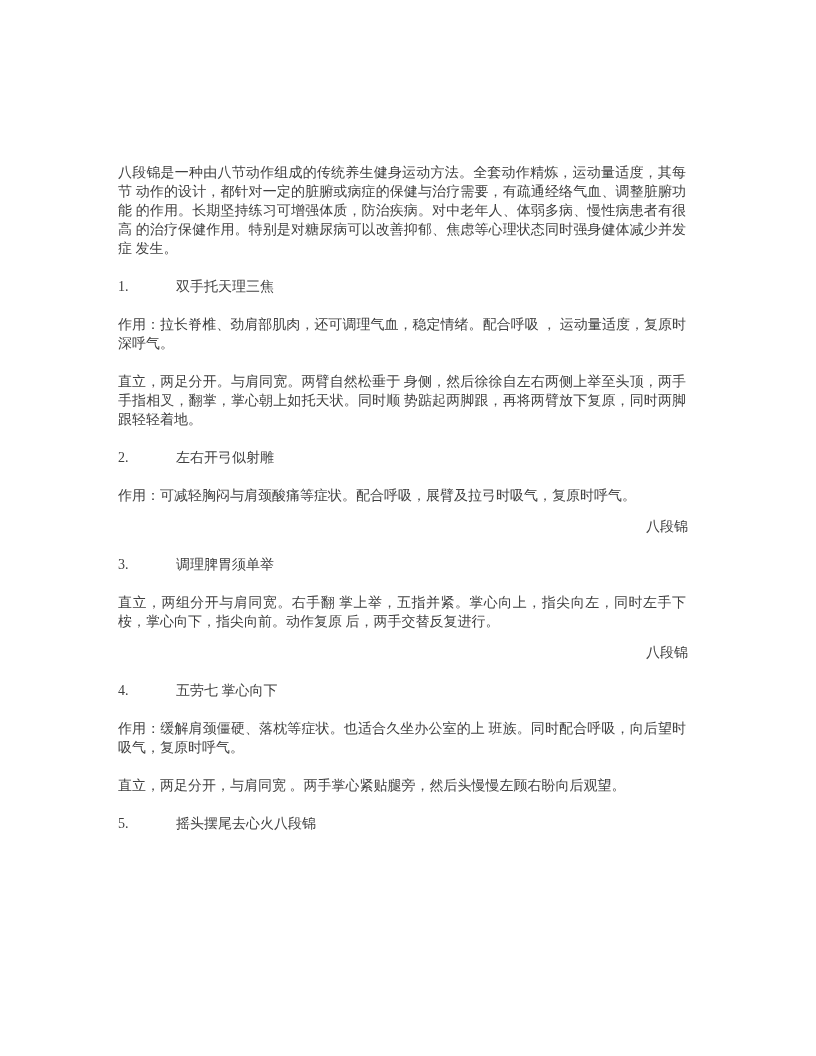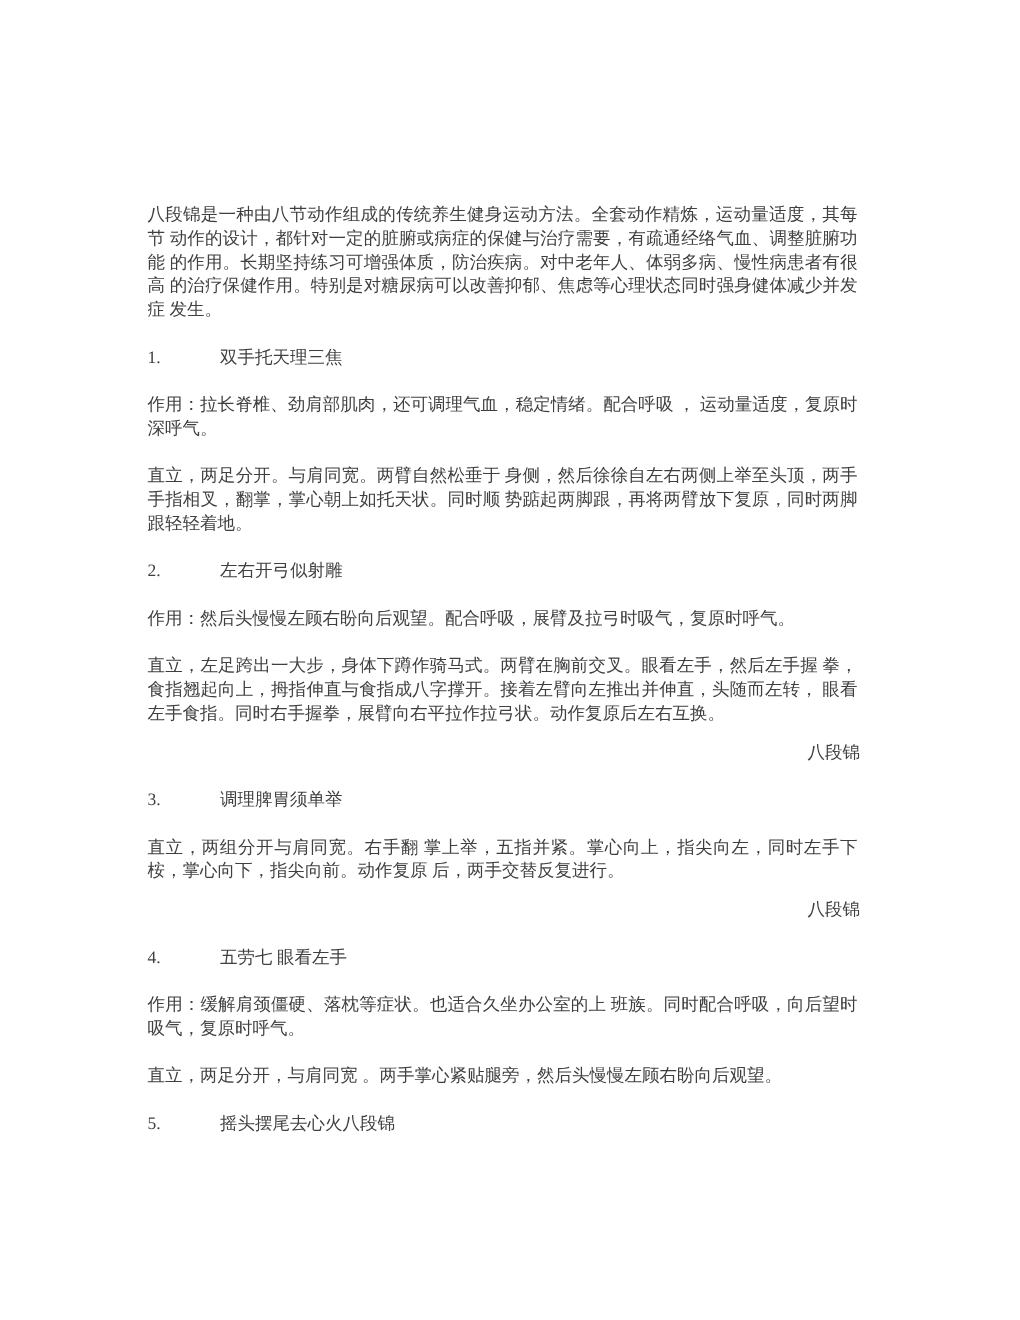--- a/index.html
+++ b/index.html
@@ -64,39 +64,38 @@
 
     <p class="para">作用：拉长脊椎、劲肩部肌肉，还可调理气血，稳定情绪。配合呼吸 ， 运动量适度，复原时深呼气。</p>
 
     <p class="para">直立，两足分开。与肩同宽。两臂自然松垂于 身侧，然后徐徐自左右两侧上举至头顶，两手手指相叉，翻掌，掌心朝上如托天状。同时顺 势踮起两脚跟，再将两臂放下复原，同时两脚跟轻轻着地。</p>
 
     <div class="heading">
       <span class="num">2.</span>
       <span class="title">左右开弓似射雕</span>
     </div>
 
-    <p class="para">作用：然后头慢慢左顾右盼向后观望。配合呼吸，展臂及拉弓时吸气，复原时呼气。</p>
+    <p class="para">作用：可减轻胸闷与肩颈酸痛等症状。配合呼吸，展臂及拉弓时吸气，复原时呼气。</p>
 
-    <p class="para">直立，左足跨出一大步，身体下蹲作骑马式。两臂在胸前交叉。眼看左手，然后左手握 拳，食指翘起向上，拇指伸直与食指成八字撑开。接着左臂向左推出并伸直，头随而左转，  眼看左手食指。同时右手握拳，展臂向右平拉作拉弓状。动作复原后左右互换。</p>
 
     <p class="para label-line">八段锦</p>
 
     <div class="heading">
       <span class="num">3.</span>
       <span class="title">调理脾胃须单举</span>
     </div>
 
 
     <p class="para">直立，两组分开与肩同宽。右手翻 掌上举，五指并紧。掌心向上，指尖向左，同时左手下桉，掌心向下，指尖向前。动作复原 后，两手交替反复进行。</p>
 
     <p class="para label-line">八段锦</p>
 
     <div class="heading">
       <span class="num">4.</span>
-      <span class="title">五劳七 眼看左手</span>
+      <span class="title">五劳七 掌心向下</span>
     </div>
 
     <p class="para">作用：缓解肩颈僵硬、落枕等症状。也适合久坐办公室的上 班族。同时配合呼吸，向后望时吸气，复原时呼气。</p>
 
     <p class="para">直立，两足分开，与肩同宽 。两手掌心紧贴腿旁，然后头慢慢左顾右盼向后观望。</p>
 
     <div class="heading last">
       <span class="num">5.</span>
       <span class="title">摇头摆尾去心火八段锦</span>
     </div>

